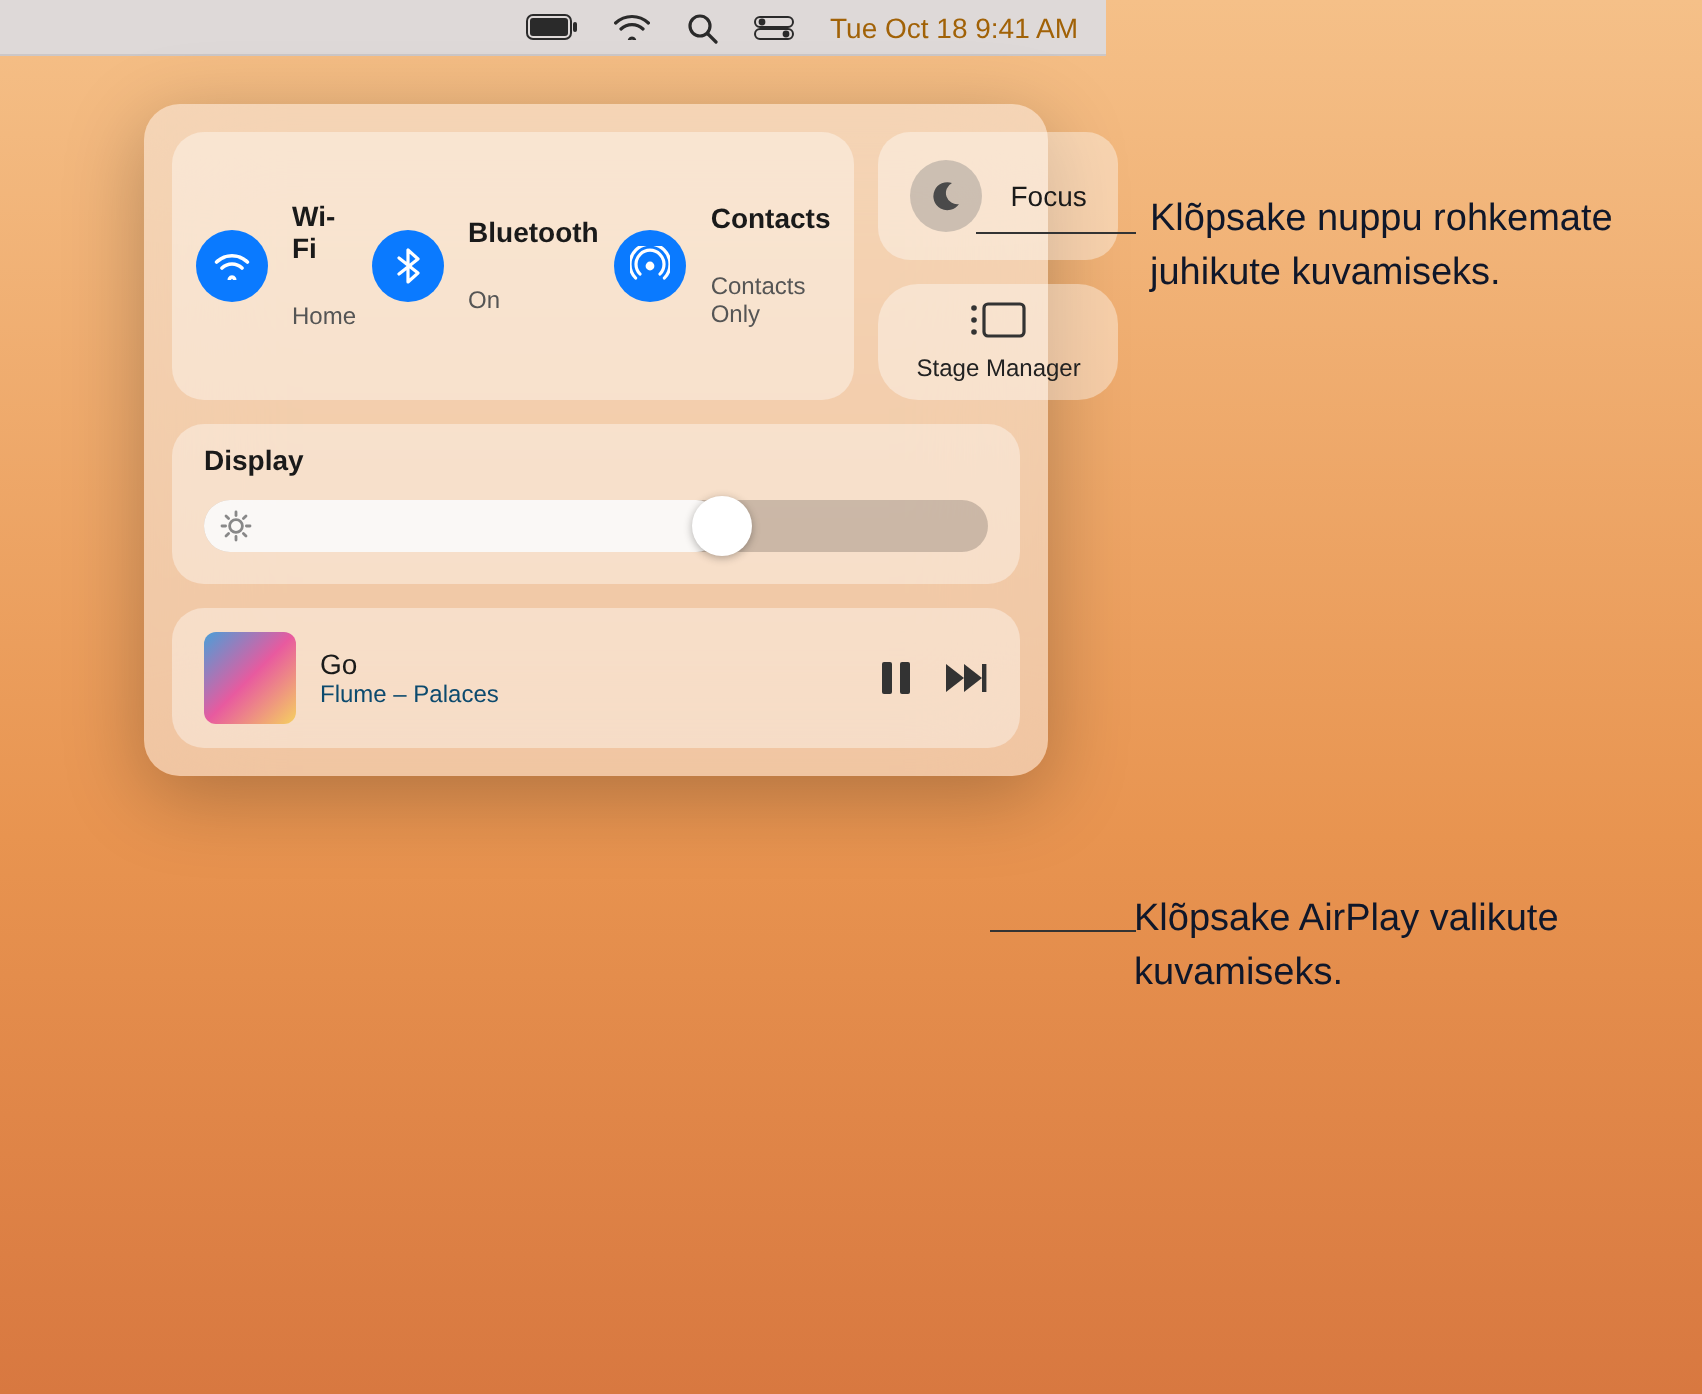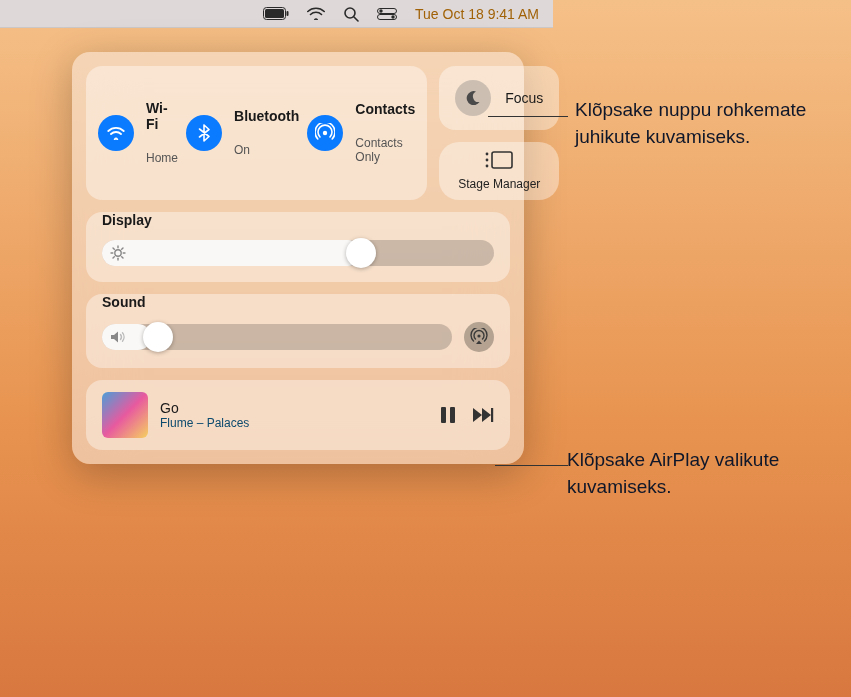--- a/index.html
+++ b/index.html
@@ -63,21 +63,21 @@
   .small-row { display:flex; gap:12px; flex:1; }
   .small-card {
     flex:1; background: rgba(255,255,255,0.38);
     border-radius:20px; display:flex; flex-direction:column;
     align-items:center; justify-content:center; gap:6px;
     cursor:pointer; padding:8px 4px;
   }
   .small-card .lbl { font-size:12px; text-align:center; color:#222; line-height:1.15; }
   .slider-card {
     background: rgba(255,255,255,0.38);
-    border-radius:16px; padding:0 16px 16px; margin-bottom:12px;
+    border-radius:16px; padding:10px 16px 16px; margin-bottom:12px;
   }
   .slider-card .title { font-size:14px; font-weight:600; color:#1a1a1a; margin-bottom:12px; }
   .slider-row { display:flex; align-items:center; gap:12px; }
   .slider {
     flex:1; height:26px; border-radius:13px;
     background: rgba(120,110,100,0.35); position:relative;
   }
   .slider-fill {
     position:absolute; left:0; top:0; bottom:0;
     background: rgba(255,255,255,0.9); border-radius:13px;
@@ -235,45 +235,20 @@
                 <line x1="3" y1="13" x2="4.3" y2="11.7"></line>
                 <line x1="11.7" y1="4.3" x2="13" y2="3"></line>
               </g>
             </svg>
         </span>
       </div>
       <div class="slider-thumb" style="left:calc(66% - 15px)"></div>
     </div>
   </div>
 
-  <div class="slider-card">
-    <div class="title">Sound</div>
-    <div class="slider-row">
-      <div class="slider">
-        <div class="slider-fill" style="width:14%">
-          <span>
-            <svg width="16" height="14" viewBox="0 0 16 14">
-                <path d="M1 5 L4 5 L8 1.5 L8 12.5 L4 9 L1 9 Z" fill="#888"></path>
-                <path d="M10.5 4.5 a4 4 0 0 1 0 5 M12.5 2.8 a6.5 6.5 0 0 1 0 8.4" fill="none" stroke="#bbb" stroke-width="1.4" stroke-linecap="round"></path>
-              </svg>
-          </span>
-        </div>
-        <div class="slider-thumb" style="left:calc(14% - 8px)"></div>
-      </div>
-      <div class="airplay-btn">
-        <span>
-          <svg width="18" height="18" viewBox="0 0 18 18">
-              <circle cx="9" cy="8" r="1.6" fill="#3a3a3a"></circle>
-              <path d="M5.5 11 a5 5 0 1 1 7 0 M3.5 13 a8 8 0 1 1 11 0" fill="none" stroke="#3a3a3a" stroke-width="1.4" stroke-linecap="round"></path>
-              <path d="M6 16 L9 12.5 L12 16 Z" fill="#3a3a3a"></path>
-            </svg>
-        </span>
-      </div>
-    </div>
-  </div>
 
   <div class="np-card">
     <div class="np-art"></div>
     <div class="np-txt">
       <div class="t1">Go</div>
       <div class="t2">Flume – Palaces</div>
     </div>
     <div class="np-ctrls">
       <span>
         <svg width="16" height="18" viewBox="0 0 16 18">

